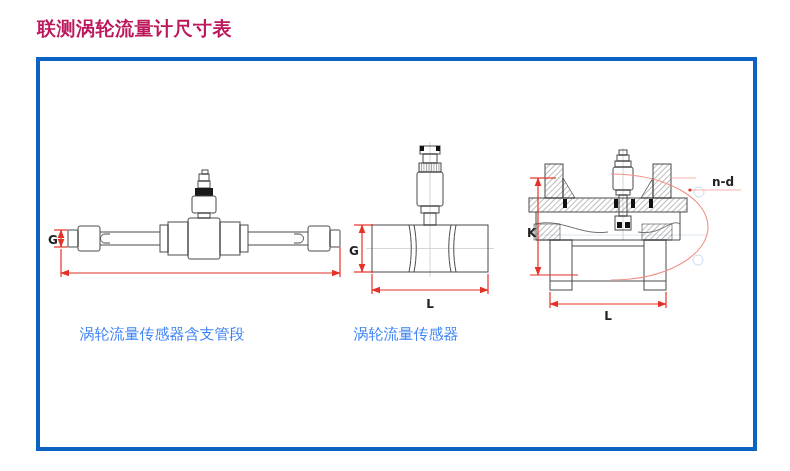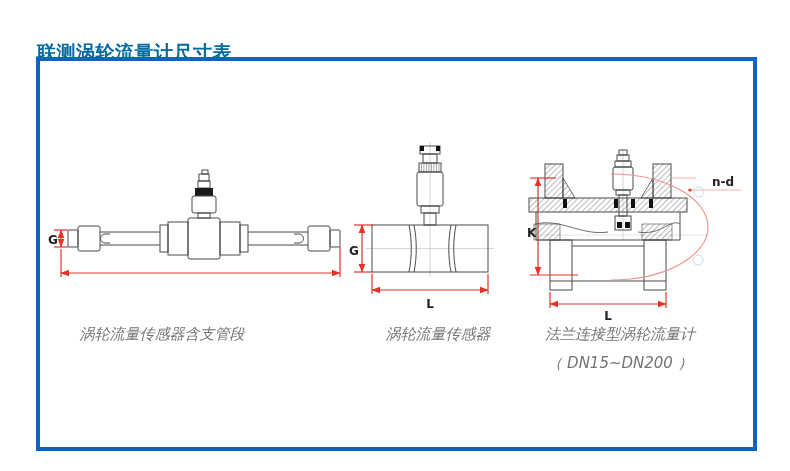--- a/index.html
+++ b/index.html
@@ -2,36 +2,36 @@
 <html><head>
 <meta charset="utf-8">
 <style>
   html,body { margin:0; padding:0; background:#fff; }
   .stage {
     position:relative; width:790px; height:471px; background:#fff;
     font-family:"DejaVu Sans","Liberation Sans",sans-serif; overflow:hidden;
   }
   .title {
     position:absolute; left:37px; top:16px; font-size:19px; font-weight:bold;
-    color:#0369a1; letter-spacing:0.5px; white-space:nowrap;margin-top:24px;
+    color:#be185d; letter-spacing:0.5px; white-space:nowrap;
   }
   .panel {
     position:absolute; left:36px; top:57px; width:713px; height:386px;
     border:4px solid #0d63c1; background:#ffffff;
   }
   .fig-svg { position:absolute; }
   #svg1 { left:6px;   top:94px; }
   #svg2 { left:306px; top:81px; }
   #svg3 { left:486px; top:87px; }
   .caption {
-    position:absolute; top:259px; text-align:center; color:#737373;
-    font-size:15px; line-height:29px; white-space:nowrap;font-style:italic;
+    position:absolute; top:259px; text-align:center; color:#3b82f6;
+    font-size:15px; line-height:29px; white-space:nowrap;
   }
   #cap1 { left:12px;  width:220px; }
-  #cap2 { left:308px; width:180px; }
+  #cap2 { left:276px; width:180px; }
   #cap3 { left:470px; width:220px; }
   .fig-svg text { font-family:"DejaVu Sans","Liberation Sans",sans-serif; fill:#222222; }
   .dim-label { font-size:12px; font-weight:bold; }
 </style>
 </head>
 <body>
 
 <div class="stage">
 
   <div class="title">联测涡轮流量计尺寸表</div>
@@ -192,19 +192,15 @@
       <text class="dim-label" x="82" y="172" text-anchor="middle">L</text>
       <text class="dim-label" x="186" y="38">n-d</text>
     </svg>
 
     <div id="cap1" class="caption">
       <div>涡轮流量传感器含支管段</div>
     </div>
     <div id="cap2" class="caption">
       <div>涡轮流量传感器</div>
     </div>
-    <div id="cap3" class="caption">
-      <div>法兰连接型涡轮流量计</div>
-      <div>（ DN15~DN200 ）</div>
-    </div>
 
   </div>
 </div>
 
 </body></html>

